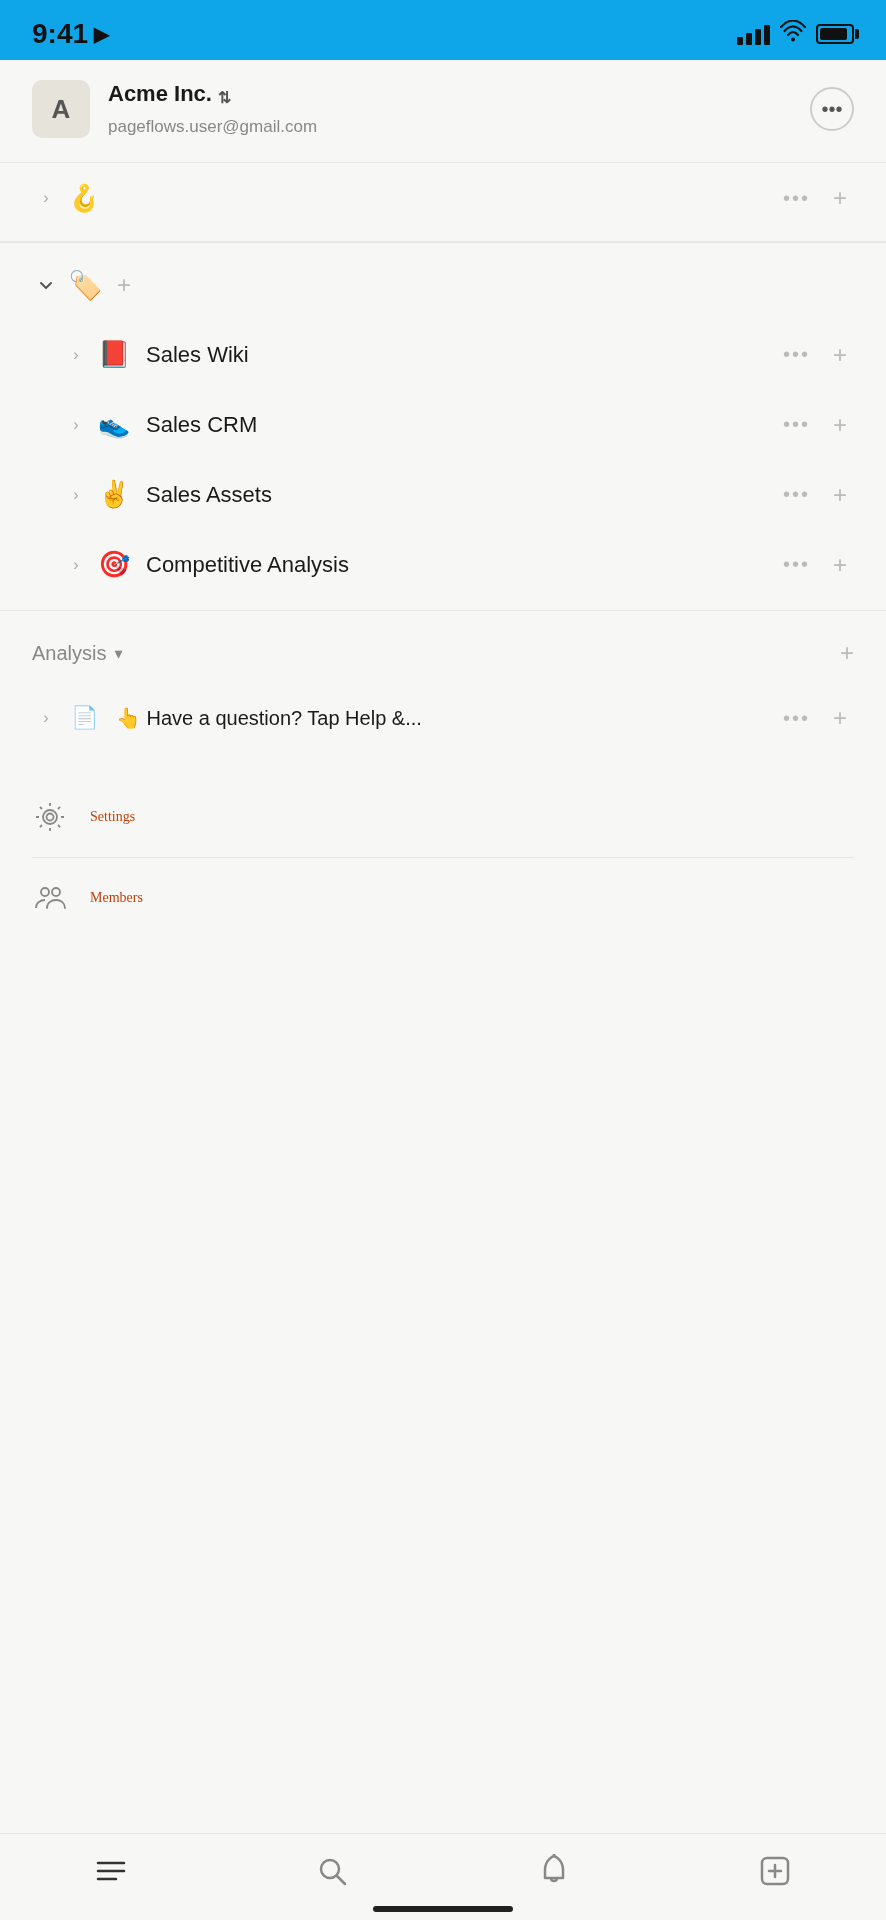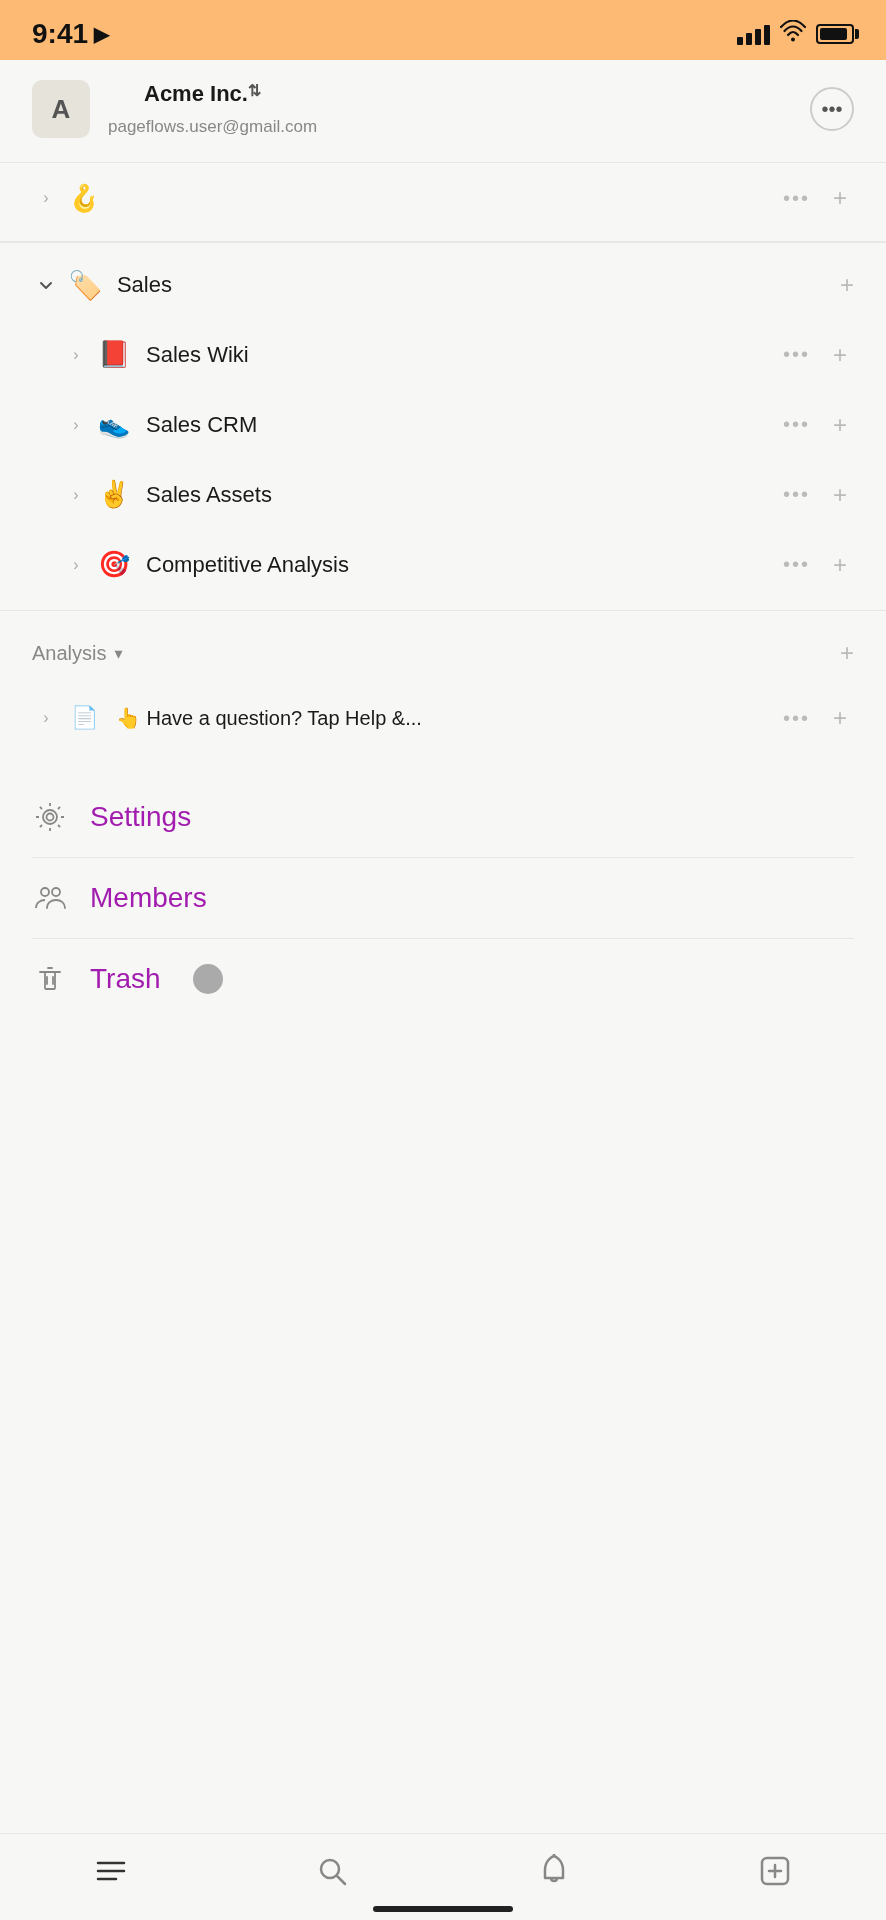--- a/index.html
+++ b/index.html
@@ -13,21 +13,21 @@
       position: relative;
       overflow-x: hidden;
     }
 
     
     .status-bar {
       display: flex;
       justify-content: space-between;
       align-items: center;
       padding: 18px 32px 10px 32px;
-      background: #fdba74;
+      background: #0ea5e9;
     }
     .status-time {
       font-size: 28px;
       font-weight: 700;
       color: #111;
       display: flex;
       align-items: center;
       gap: 6px;
     }
     .status-icons {
@@ -104,22 +104,22 @@
       font-size: 26px;
       font-weight: 600;
       color: #555;
     }
     .account-info {}
     .account-name {
       font-size: 22px;
       font-weight: 600;
       color: #1a1a1a;
       display: flex;
-      align-items: flex-start;
-      margin-left: 36px;
+      align-items: flex-end;
+      gap: 6px;
     }
     .account-name .chevron {
       font-size: 16px;
       color: #555;
     }
     .account-email {
       font-size: 17px;
       color: #888;
       margin-top: 10px;
     }
@@ -294,23 +294,24 @@
       border-top: none;
     }
     .bottom-icon {
       width: 36px;
       height: 36px;
       display: flex;
       align-items: center;
       justify-content: center;
     }
     .bottom-label {
-      font-size: 28px;
-      color: #a21caf;
+      font-size: 14px;
+      color: #c2410c;
       font-weight: 400;
+      font-family: Liberation Serif, serif;
     }
     .trash-badge {
       width: 30px;
       height: 30px;
       background: #aaa;
       border-radius: 50%;
       display: inline-block;
       margin-left: 10px;
     }
 
@@ -421,21 +422,20 @@
 
   <div class="section-divider"></div>
 
   <div class="sales-header">
     <div class="chevron-down">
       <svg width="18" height="18" viewBox="0 0 18 18" fill="none">
         <path d="M4 7L9 12L14 7" stroke="#555" stroke-width="2" stroke-linecap="round" stroke-linejoin="round"></path>
       </svg>
     </div>
     <span class="section-icon">🏷️</span>
-    <span class="section-label">Sales</span>
     <span class="plus-btn">+</span>
   </div>
 
   <div class="nav-item sub-item">
     <div class="chevron-btn">›</div>
     <div class="page-icon">📕</div>
     <span class="page-label">Sales Wiki</span>
     <div class="item-actions">
       <span class="dots-btn">•••</span>
       <span class="plus-btn">+</span>
@@ -512,31 +512,20 @@
       <svg class="icon-svg-lg" viewBox="0 0 32 32">
         <circle cx="11" cy="10" r="4"></circle>
         <path d="M2 26c0-5 4-8 9-8"></path>
         <circle cx="22" cy="10" r="4"></circle>
         <path d="M13 26c0-5 4-8 9-8s9 3 9 8" stroke-linecap="round"></path>
       </svg>
     </div>
     <span class="bottom-label">Members</span>
   </div>
 
-  <div class="bottom-item">
-    <div class="bottom-icon">
-      <svg class="icon-svg-lg" viewBox="0 0 32 32">
-        <path d="M6 9h20M14 5h4M11 9v16a1 1 0 001 1h8a1 1 0 001-1V9" stroke-linecap="round"></path>
-        <line x1="13" y1="14" x2="13" y2="21" stroke-linecap="round"></line>
-        <line x1="19" y1="14" x2="19" y2="21" stroke-linecap="round"></line>
-      </svg>
-    </div>
-    <span class="bottom-label">Trash</span>
-    <span class="trash-badge"></span>
-  </div>
 
 
 </div>
 
 <div class="bottom-tab-bar">
 
   <div class="tab-btn">
     <div class="tab-icon">
       <svg width="34" height="28" viewBox="0 0 34 28" fill="none">
         <line x1="4" y1="6" x2="30" y2="6" stroke="#333" stroke-width="2.5" stroke-linecap="round"></line>

